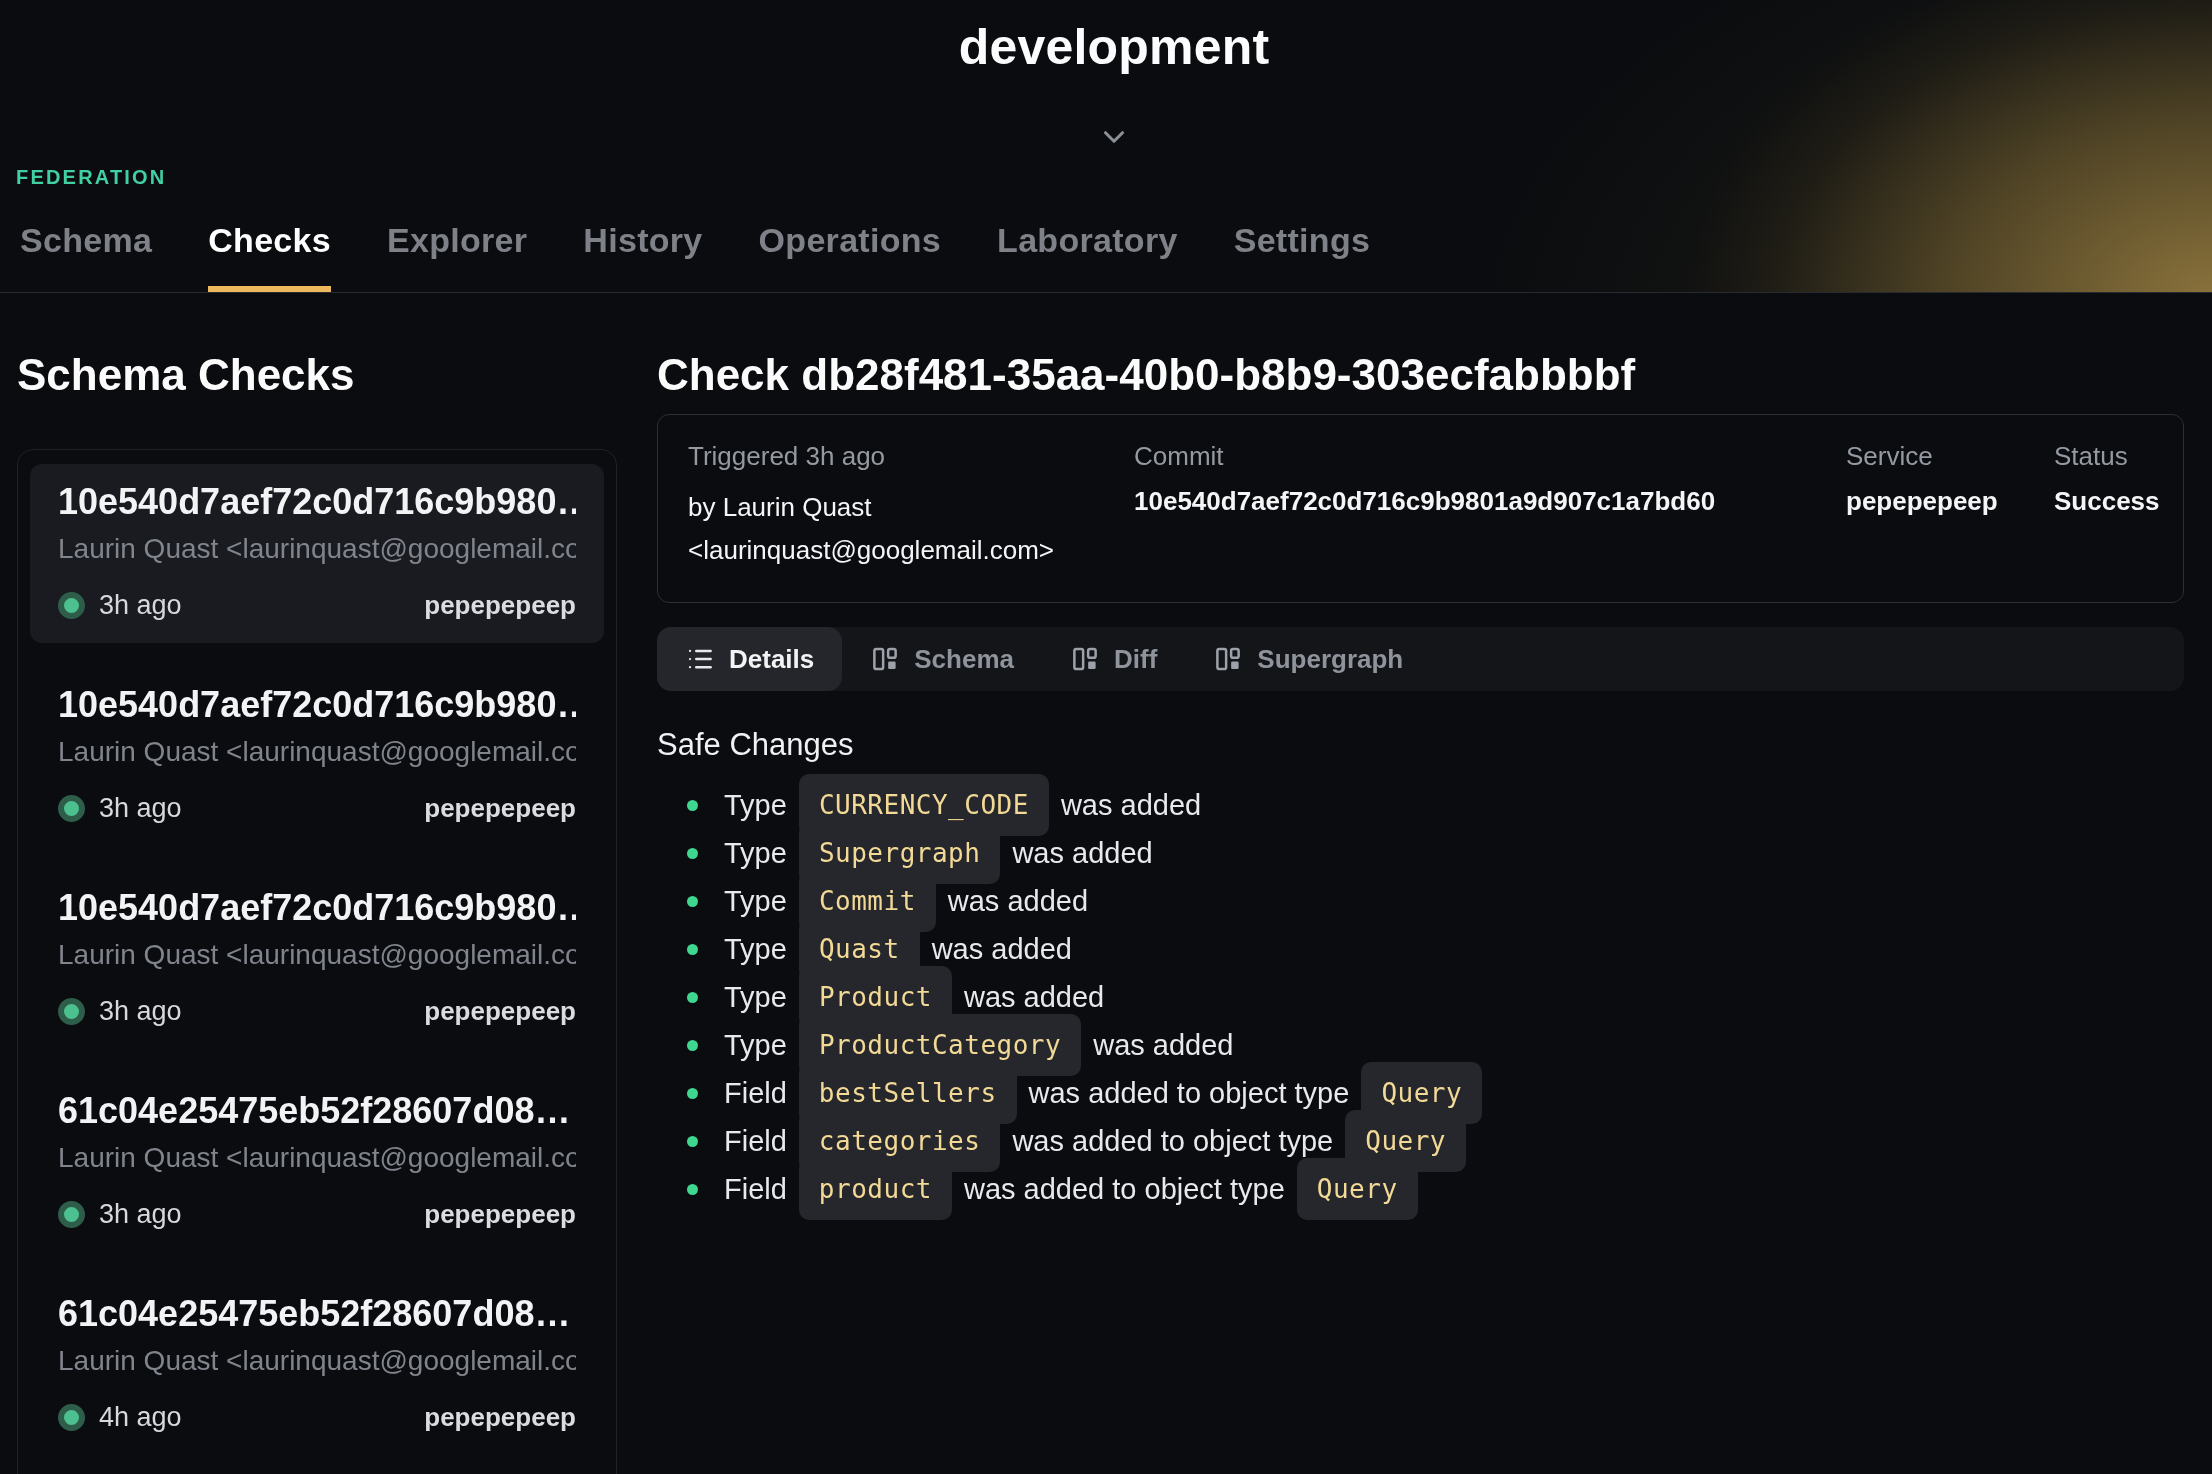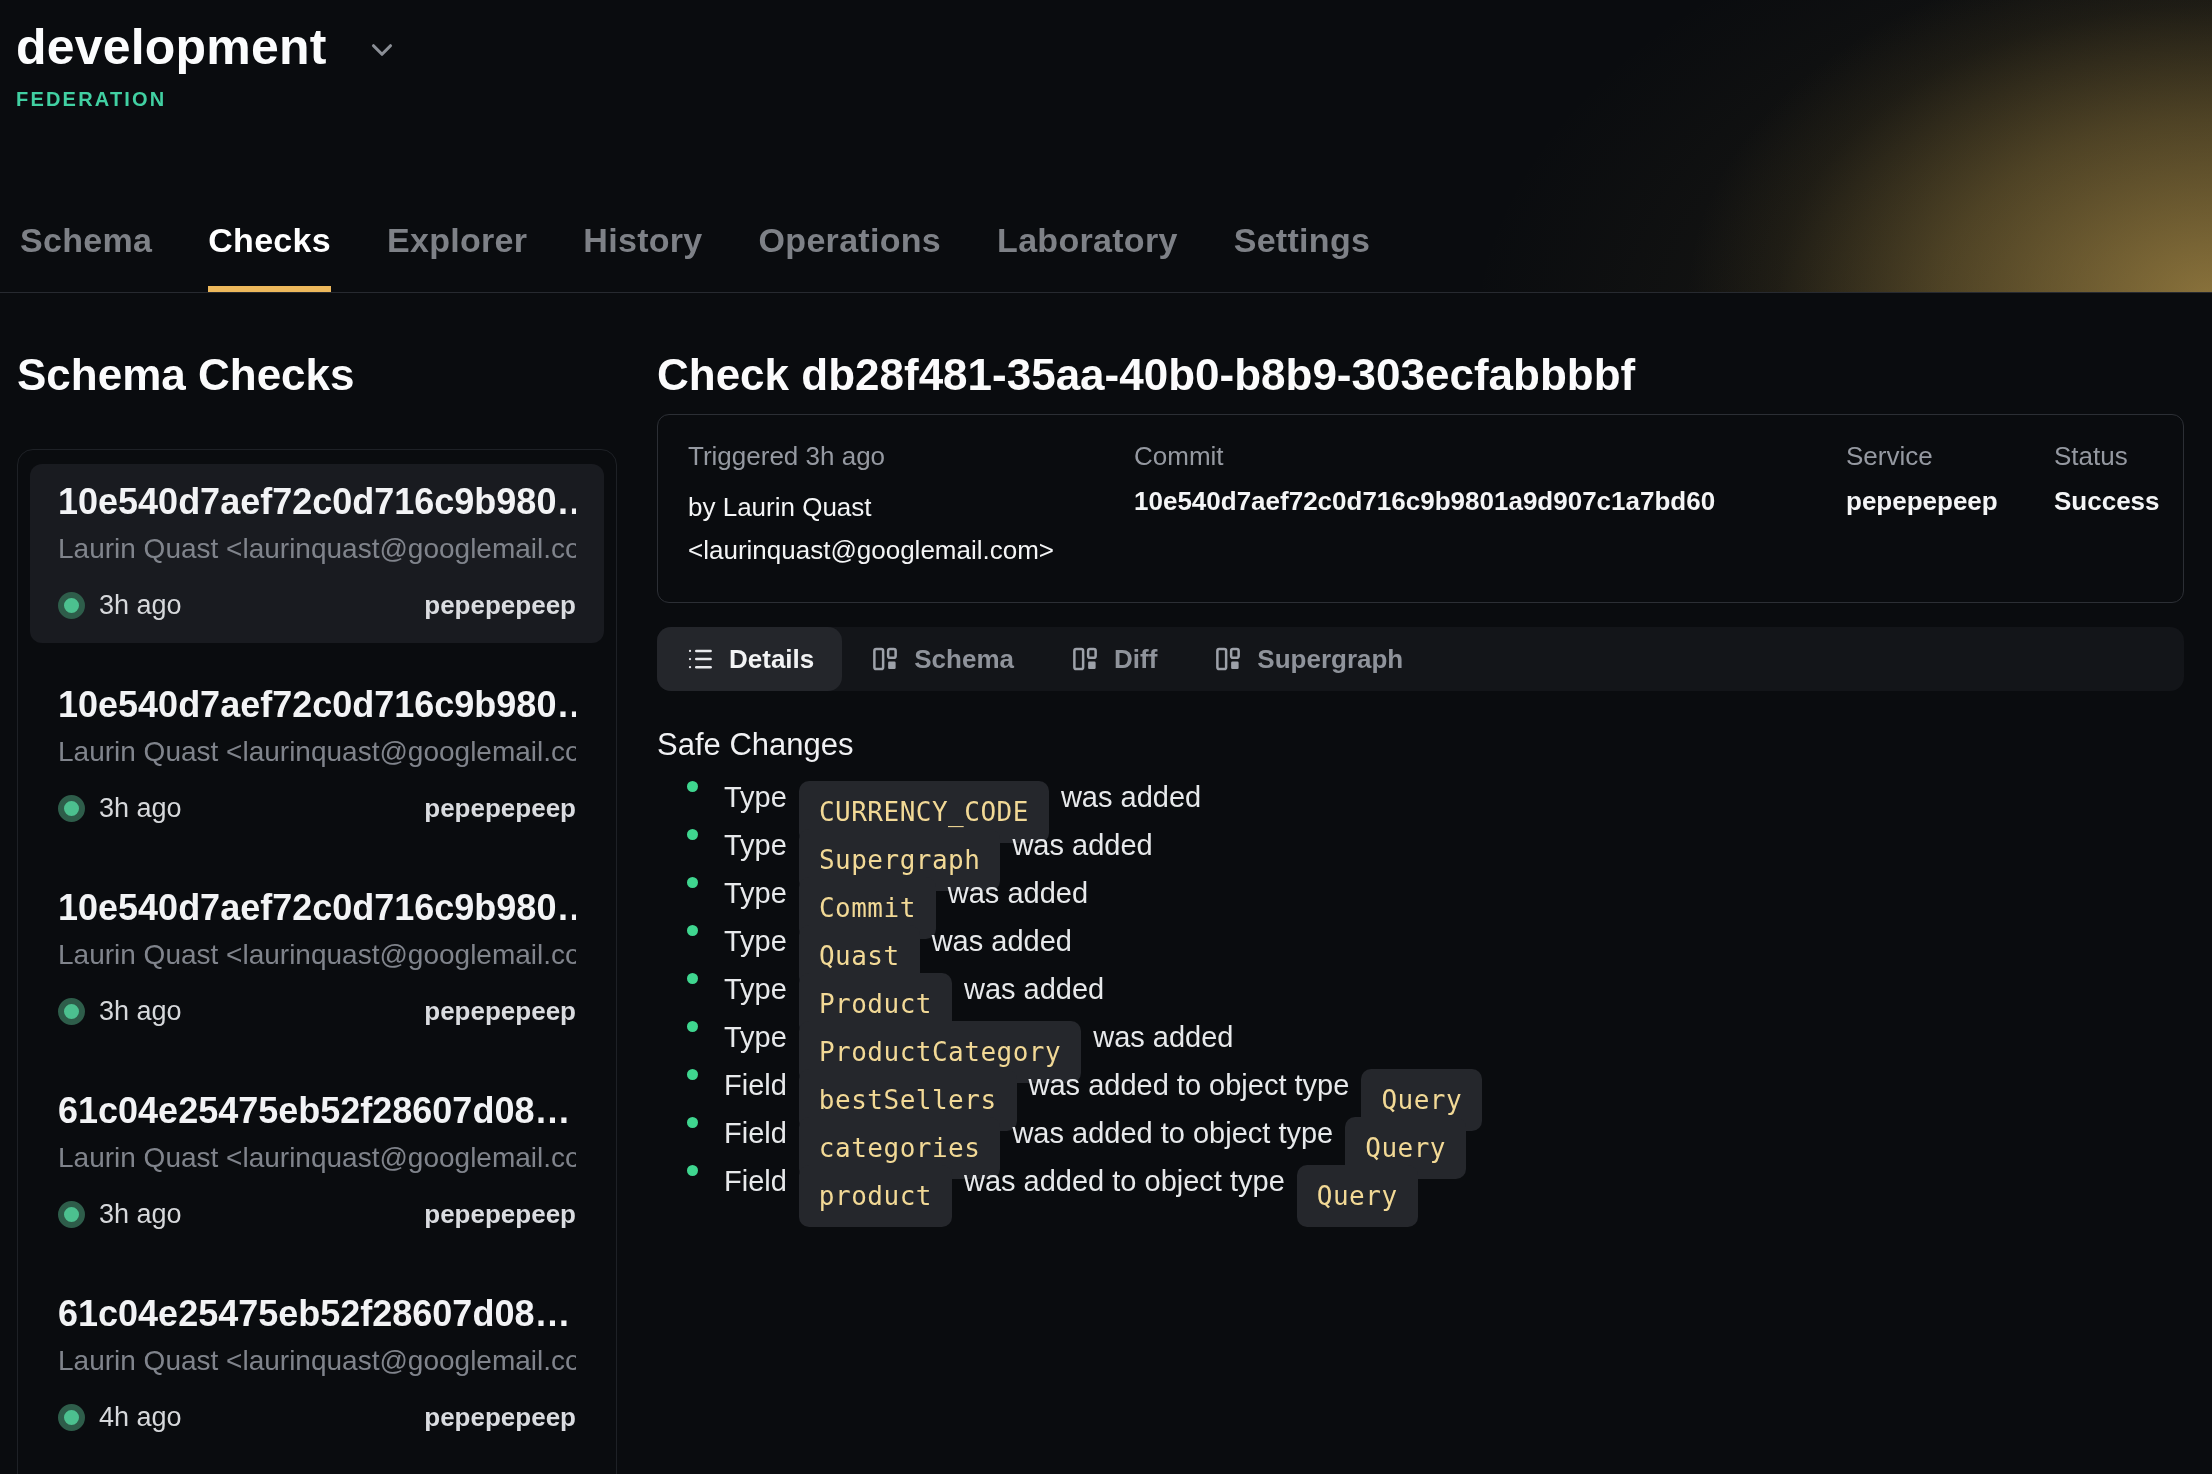--- a/index.html
+++ b/index.html
@@ -15,21 +15,21 @@
   .header {
     position:relative; height:293px;
     padding:18px 0 0 16px;
     display:flex; flex-direction:column;
     border-bottom:1px solid #272a30;
     background:
       radial-gradient(640px 430px at 100% 102%, rgba(224,183,90,0.55) 0%, rgba(203,166,78,0.30) 42%, rgba(140,115,52,0.10) 68%, rgba(0,0,0,0) 82%),
       radial-gradient(1250px 760px at 103% 118%, rgba(170,140,64,0.16) 0%, rgba(0,0,0,0) 65%),
       #0a0c0f;
   }
-  .project-row { display:flex; align-items:center; gap:38px; }
+  .project-row { display:flex; align-items:center; gap:38px;flex-direction:column; }
   .project-title { font-size:50px; font-weight:800; color:#fbfcfd; letter-spacing:0.2px; }
   .chevron-down { width:34px; height:34px; color:#8b8f96; margin-top:6px; }
   .project-type { margin-top:12px; font-size:20px; font-weight:700; letter-spacing:2.2px; color:#41d0a2; }
 
   .nav { margin-top:auto; display:flex; gap:56px; margin-left:4px; }
   .nav-tab {
     font-size:34px; font-weight:700; color:#7e8187; letter-spacing:0.3px;
     padding-bottom:26px; border-bottom:6px solid transparent; cursor:pointer;
   }
   .nav-tab.active { color:#ffffff; border-bottom-color:#edb85c; }
@@ -83,21 +83,21 @@
   .detail-tab {
     display:flex; align-items:center; gap:14px; padding:0 28px;
     font-size:26px; font-weight:600; color:#8f939b; cursor:pointer; border-radius:14px;
   }
   .detail-tab .tab-icon { width:30px; height:30px; color:#9da1a9; }
   .detail-tab.active { background:#24262b; color:#f2f3f4; }
   .detail-tab.active .tab-icon { color:#e8e9ec; }
 
   .changes-title { margin-top:36px; font-size:31px; font-weight:500; color:#f0f1f3; }
   .changes-list { margin-top:18px; list-style:none; }
-  .change-row { height:48px; display:flex; align-items:flex-start; font-size:29px; color:#e7e9eb; }
+  .change-row { height:48px; display:flex; align-items:center; font-size:29px; color:#e7e9eb; }
   .bullet-dot { width:11px; height:11px; border-radius:50%; background:#3fd68f; flex:none; margin:0 26px 0 30px; }
   .code-chip {
     font-family:"DejaVu Sans Mono", monospace; font-size:26px; color:#f2d996;
     background:#25272c; border-radius:10px; padding:16px 20px; margin:0 12px;
     letter-spacing:0.5px; white-space:nowrap;
   }
 </style>
 </head>
 <body>
 

